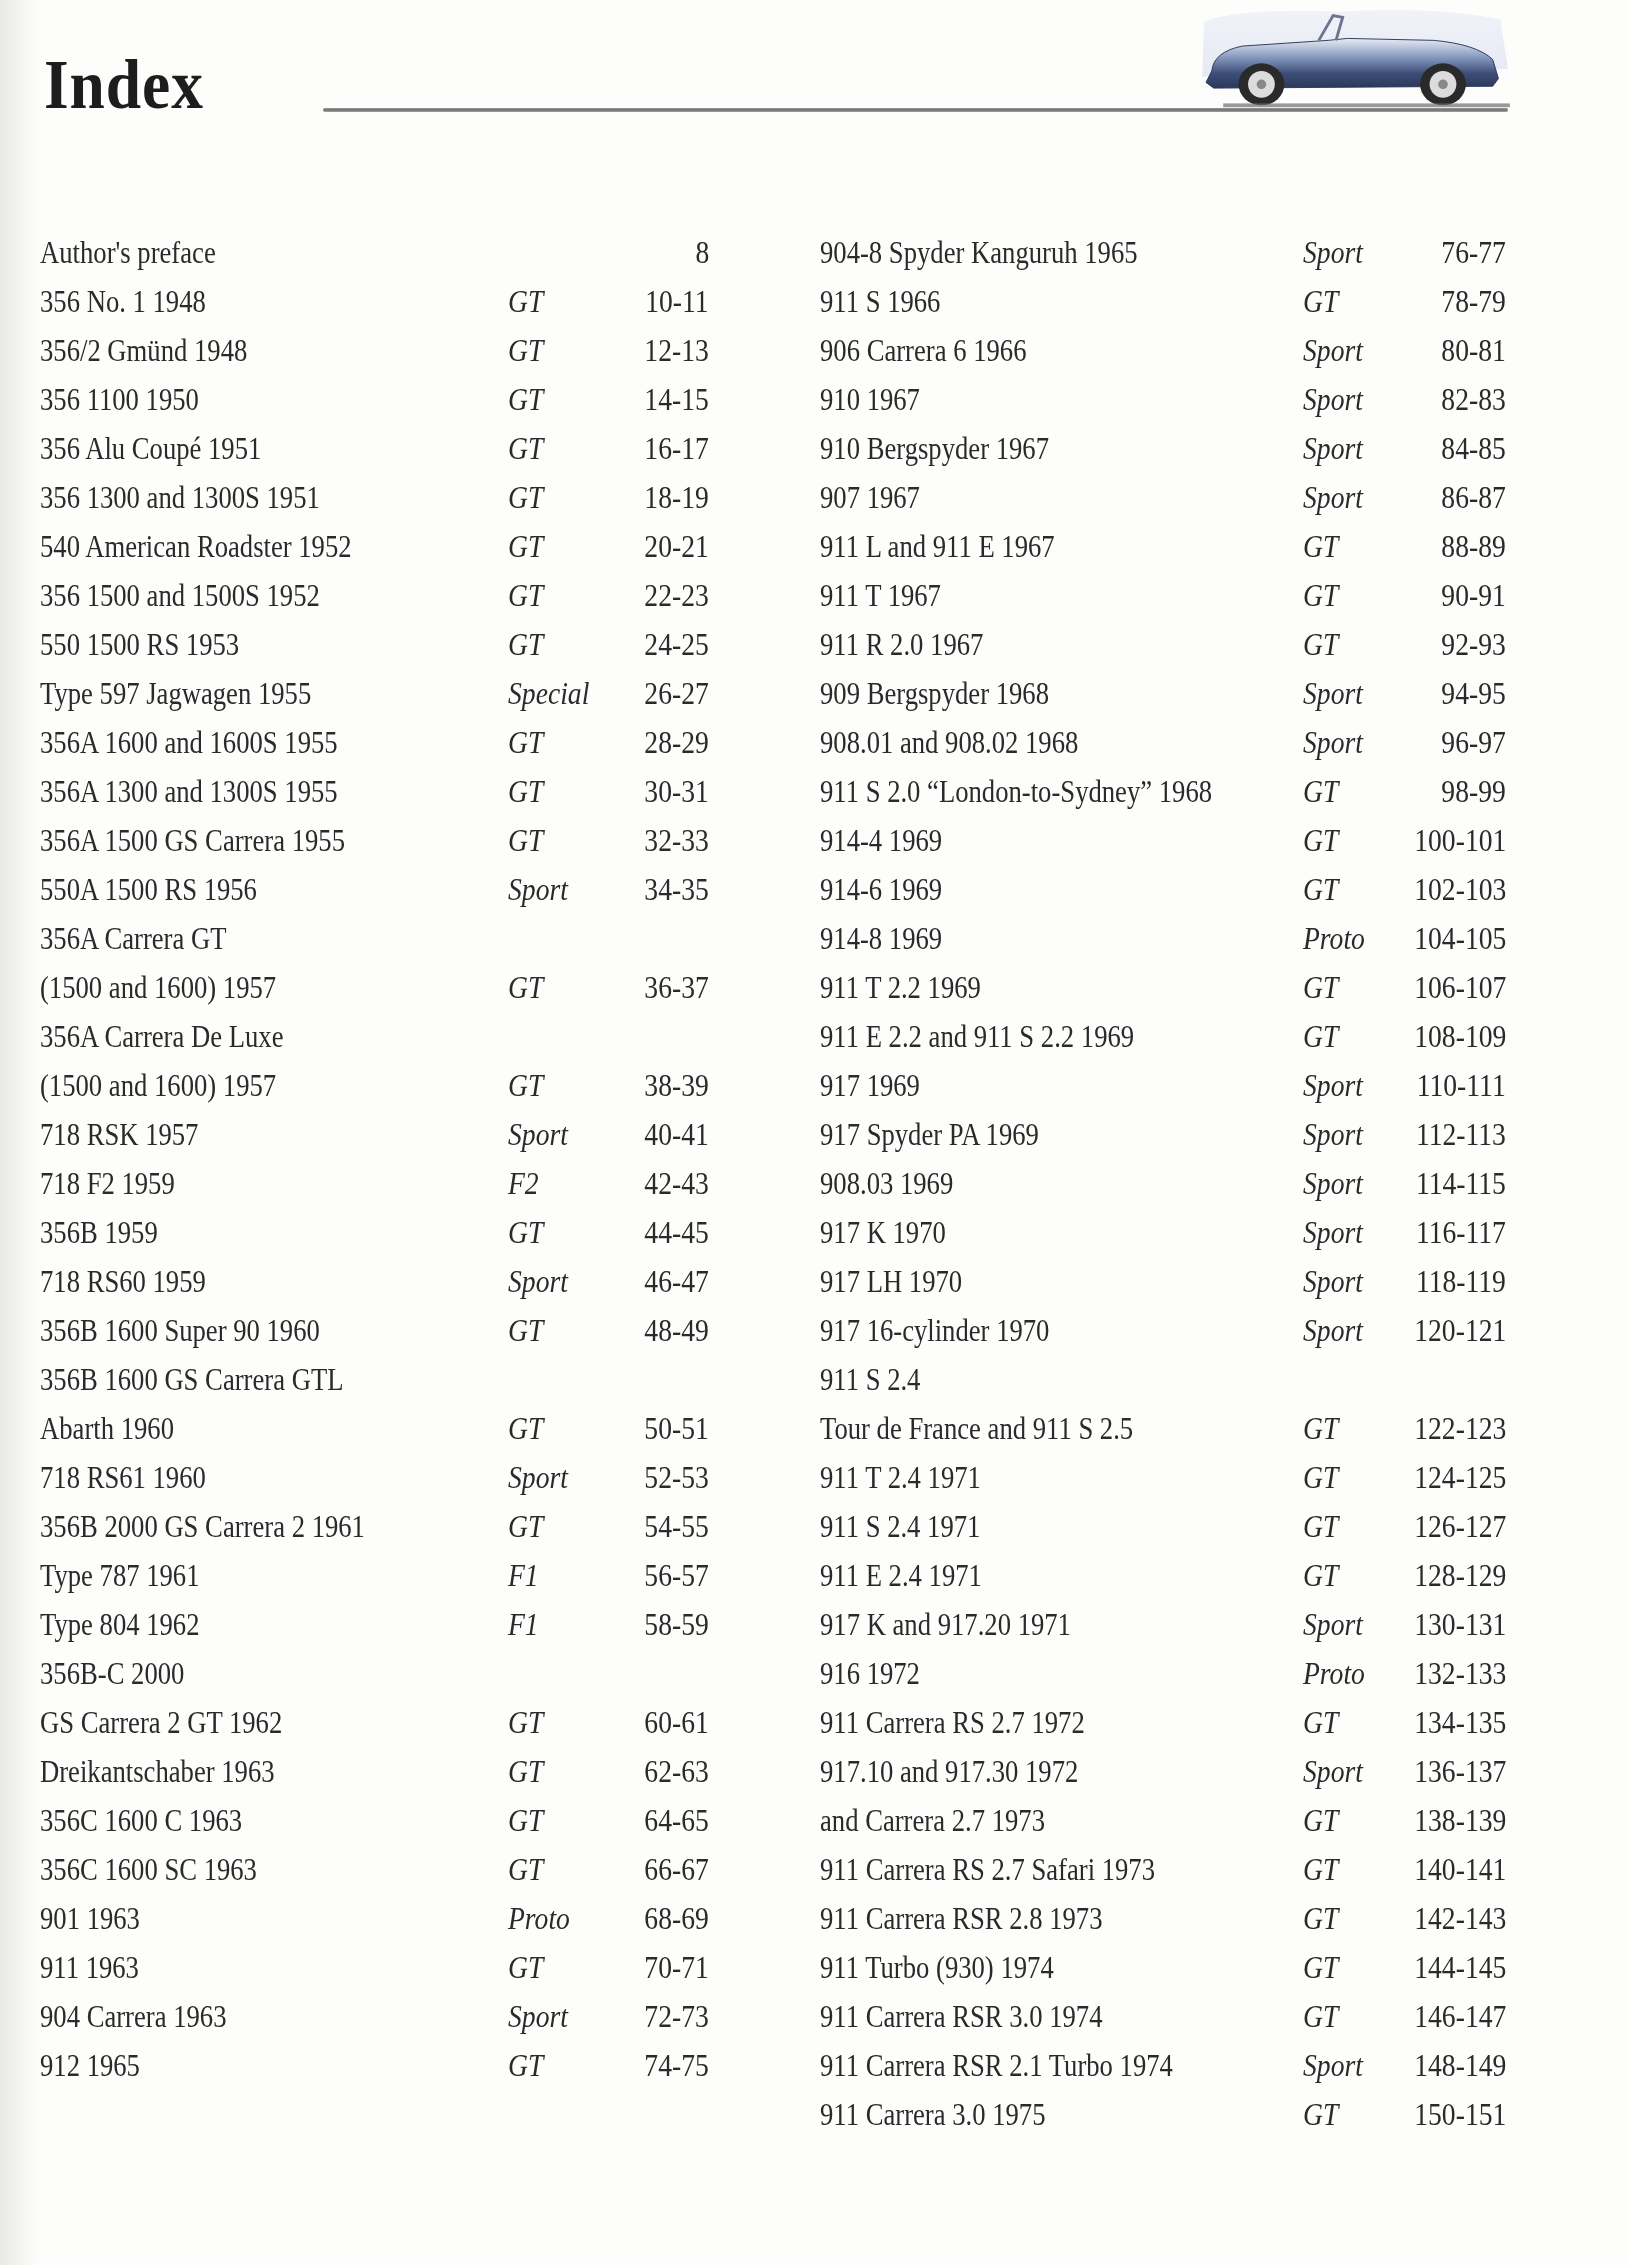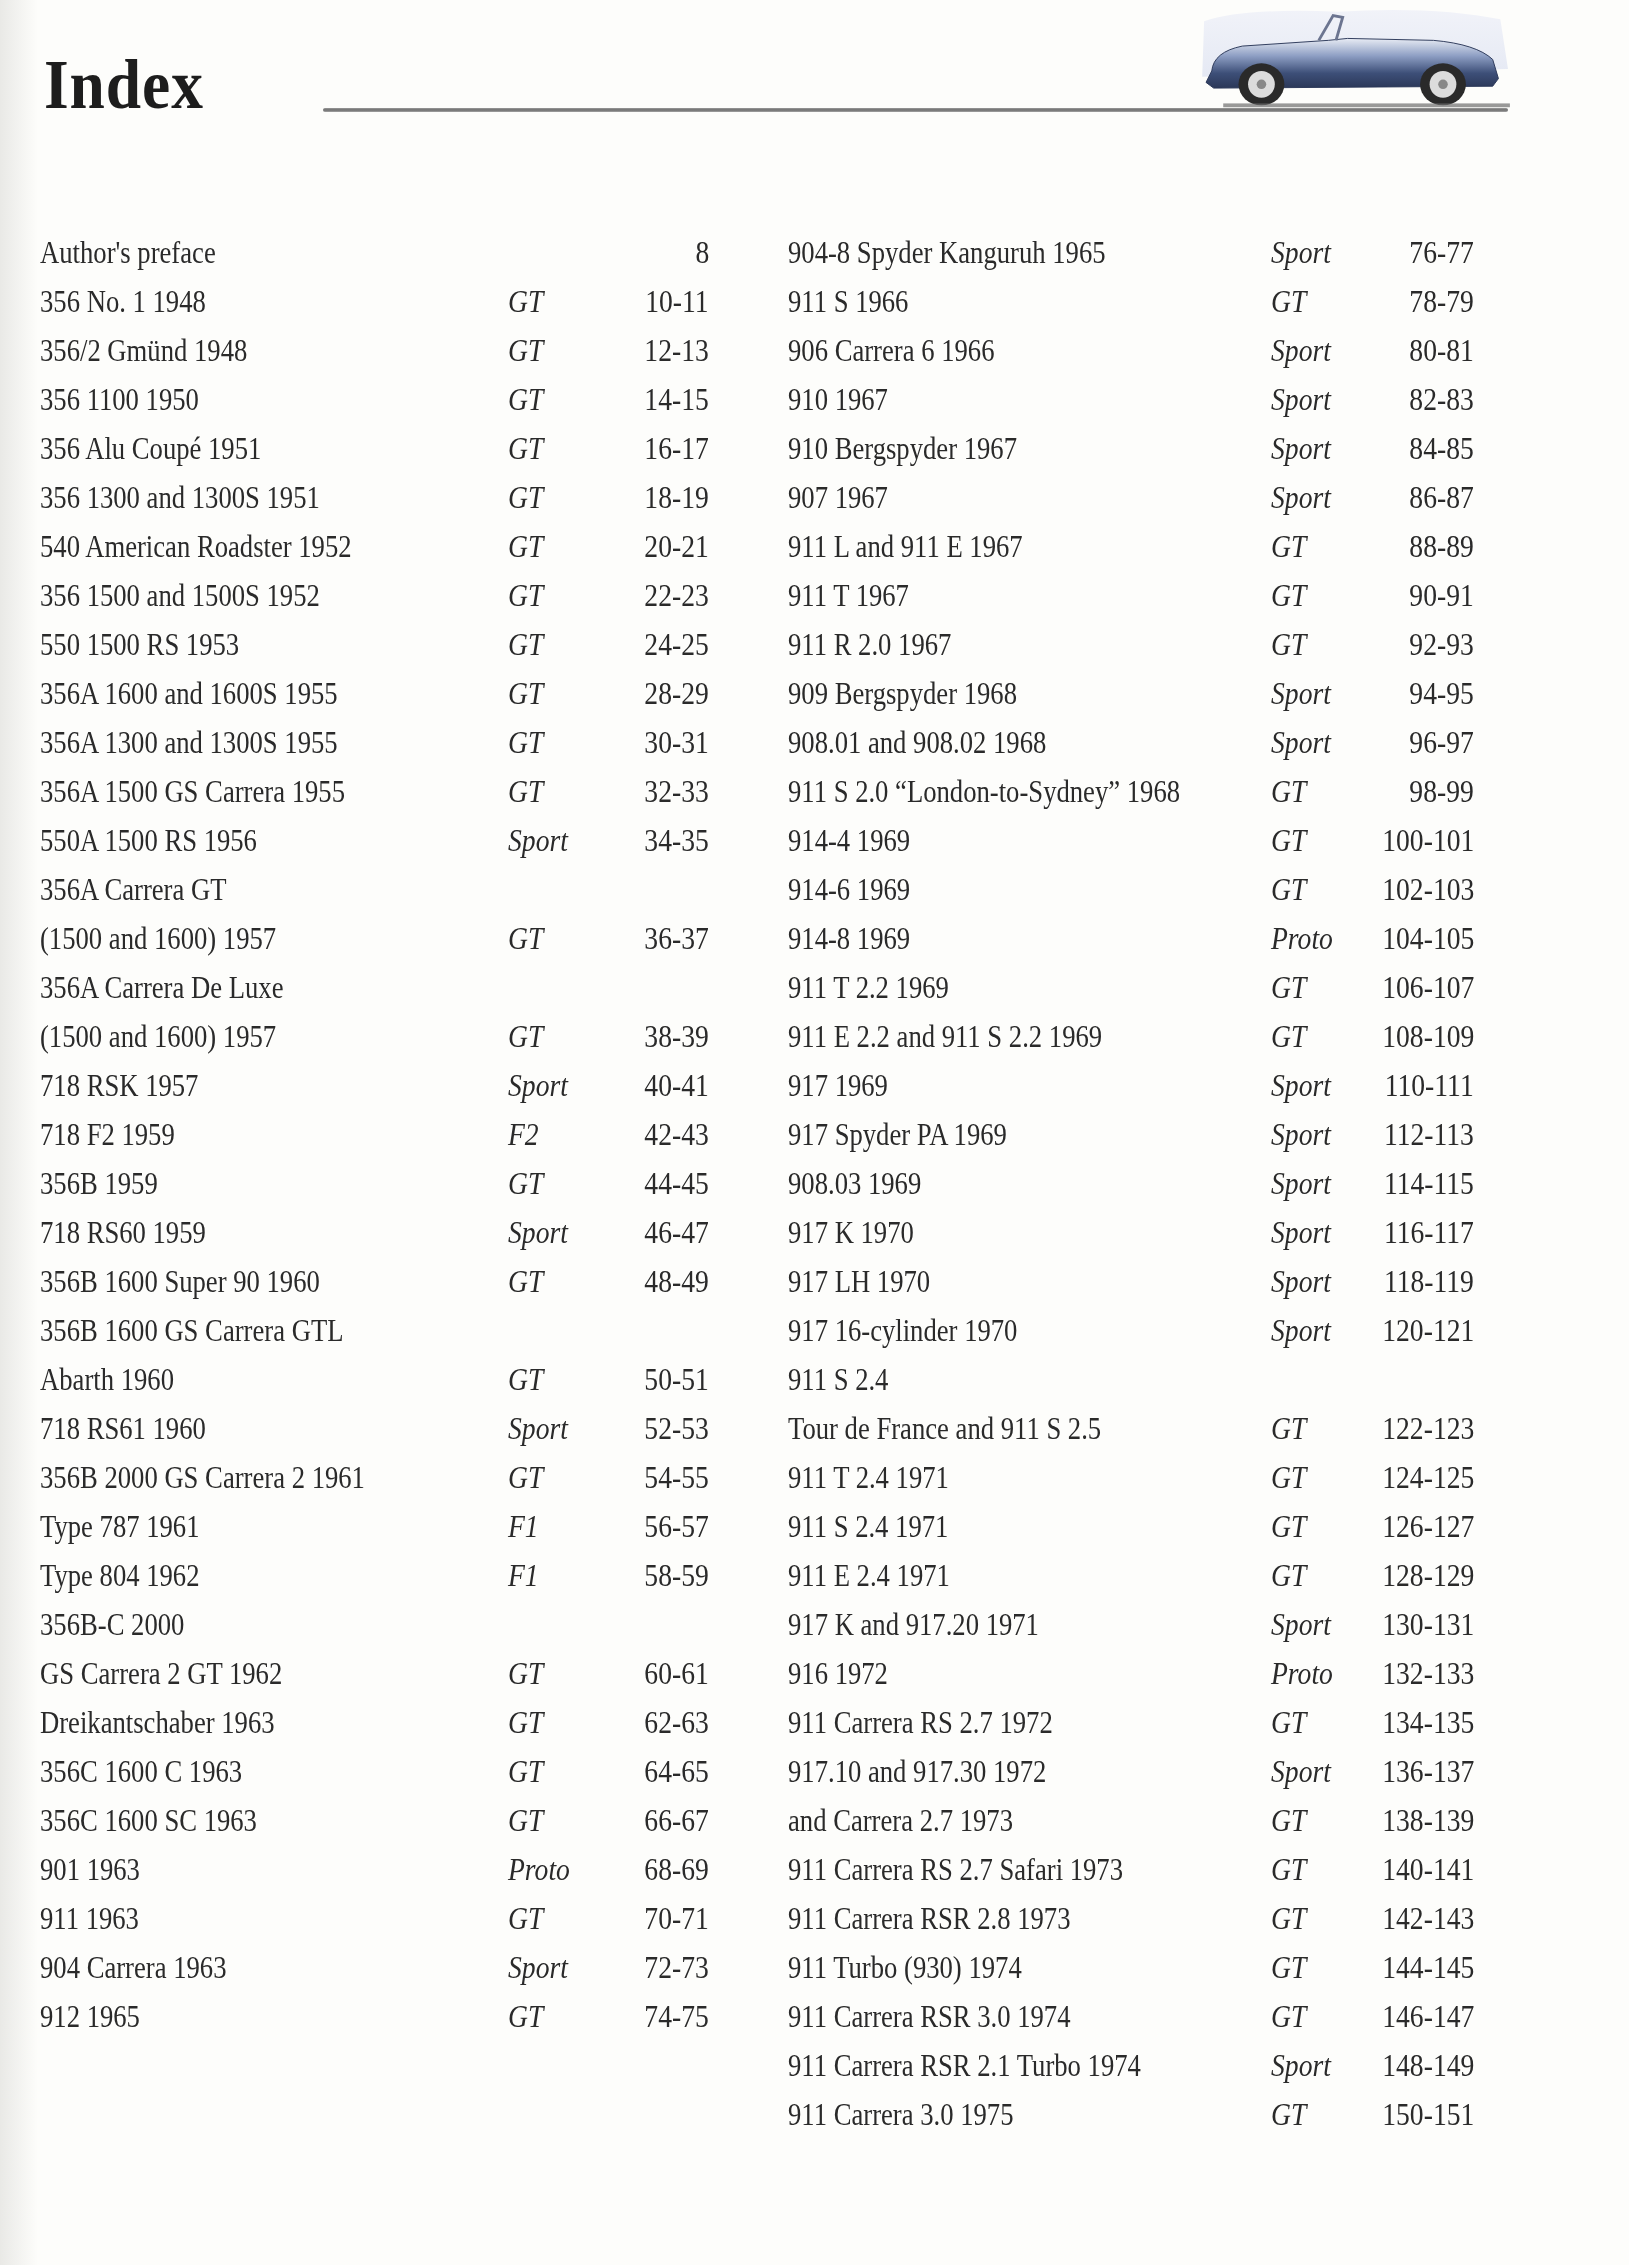--- a/index.html
+++ b/index.html
@@ -27,21 +27,21 @@
       background: linear-gradient(to bottom, #9a9a9a, #6e6e6e, #a5a5a5);
       border-radius: 1.9px;
     }
     .car {
       position: absolute; left: 1185px; top: 1.9px; width: 344px; height: 113px;
     }
     .col {
       position: absolute; top: 228px;
     }
     .col-left { left: 40px; width: 669px; }
-    .col-right { left: 788px; width: 686px; }
+    .col-right { left: 820px; width: 686px; }
     .row {
       position: relative; height: 49px;
       font-size: 32.5px; line-height: 48px;
       white-space: nowrap;
     }
     .row .name {
       position: absolute; left: 0; top: 0;
       transform: scaleX(0.82); transform-origin: left center;
     }
     .row .cat {
@@ -131,20 +131,25 @@
       <span class="name">356 1500 and 1500S 1952</span>
       <span class="cat">GT</span>
       <span class="pages">22-23</span>
     </div>
     <div class="row">
       <span class="name">550 1500 RS 1953</span>
       <span class="cat">GT</span>
       <span class="pages">24-25</span>
     </div>
     <div class="row">
+      <span class="name">Type 597 Jagwagen 1955</span>
+      <span class="cat">Special</span>
+      <span class="pages">26-27</span>
+    </div>
+    <div class="row">
       <span class="name">356A 1600 and 1600S 1955</span>
       <span class="cat">GT</span>
       <span class="pages">28-29</span>
     </div>
     <div class="row">
       <span class="name">356A 1300 and 1300S 1955</span>
       <span class="cat">GT</span>
       <span class="pages">30-31</span>
     </div>
     <div class="row">

